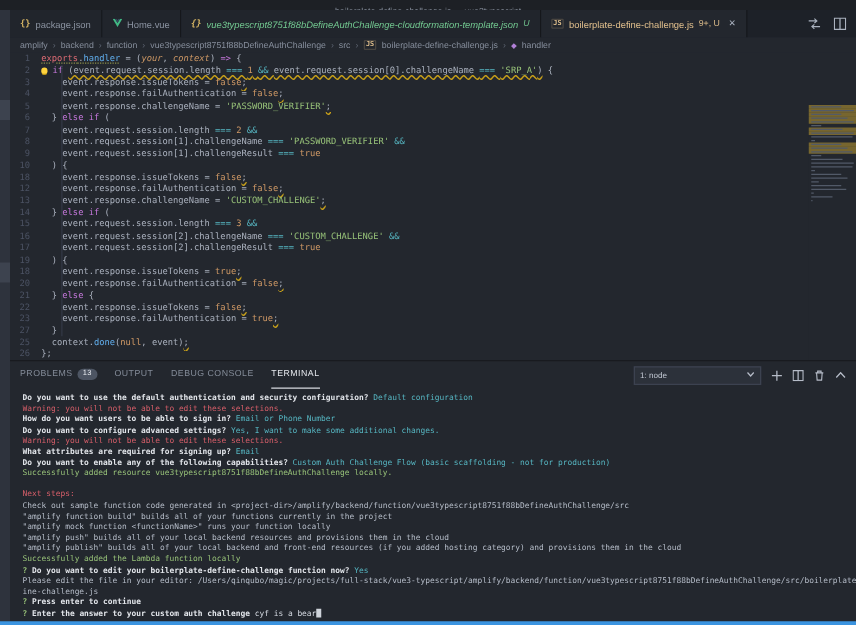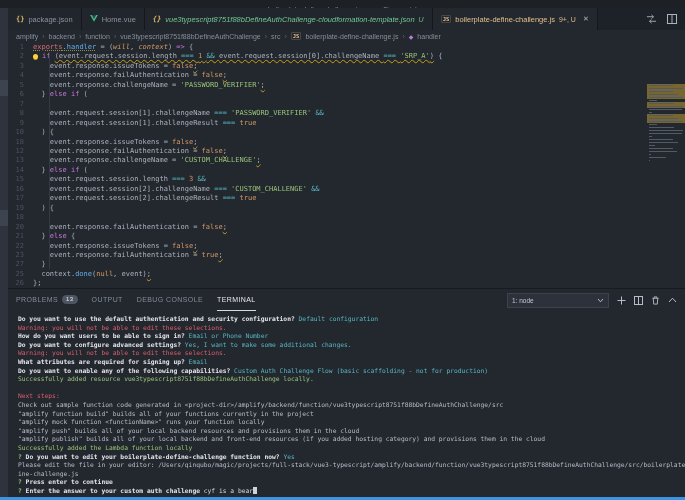--- a/index.html
+++ b/index.html
@@ -142,39 +142,39 @@
   <span class="ticon-js">JS</span>
   <span>boilerplate-define-challenge.js</span>
     <span class="crumb-sep">›</span>
   <span class="sym-method">◆</span>
   <span>handler</span>
 </div>
 
 <div class="editor">
   <div class="indent-guide"></div>
   <div id="code-lines" style="padding-top:1px;">
-      <div class="code-line"><span class="gutter">1</span><span><span class="tk-e dot">exports</span><span class="tk-p dot">.</span><span class="tk-f dot">handler</span><span class="tk-p"> = (</span><span class="tk-a">will</span><span class="tk-p">, </span><span class="tk-a">context</span><span class="tk-p">) </span><span class="tk-k">=&gt;</span><span class="tk-p"> {</span></span></div>
+      <div class="code-line"><span class="gutter">1</span><span><span class="tk-e dot">exports</span><span class="tk-p dot">.</span><span class="tk-f dot">handler</span><span class="tk-p"> = (</span><span class="tk-a">your</span><span class="tk-p">, </span><span class="tk-a">context</span><span class="tk-p">) </span><span class="tk-k">=&gt;</span><span class="tk-p"> {</span></span></div>
       <div class="code-line"><span class="gutter">2</span><span><span class="bulb"></span><span class="tk-k">if </span><span class="tk-v sq">(event.request.session.length </span><span class="tk-o sq">=== </span><span class="tk-n sq">1</span><span class="tk-p sq"> </span><span class="tk-o sq">&amp;&amp; </span><span class="tk-v sq">event.request.session[0].challengeName </span><span class="tk-o sq">=== </span><span class="tk-s sq">'SRP_A'</span><span class="tk-v sq">)</span><span class="tk-p"> {</span></span></div>
       <div class="code-line"><span class="gutter">3</span><span><span class="tk-v">    event.response.issueTokens = </span><span class="tk-n">false</span><span class="tk-p sq">;</span></span></div>
       <div class="code-line"><span class="gutter">4</span><span><span class="tk-v">    event.response.failAuthentication = </span><span class="tk-n">false</span><span class="tk-p sq">;</span></span></div>
       <div class="code-line"><span class="gutter">5</span><span><span class="tk-v">    event.response.challengeName = </span><span class="tk-s">'PASSWORD_VERIFIER'</span><span class="tk-p sq">;</span></span></div>
       <div class="code-line"><span class="gutter">6</span><span><span class="tk-p">  } </span><span class="tk-k">else if</span><span class="tk-p"> (</span></span></div>
-      <div class="code-line"><span class="gutter">7</span></div>
+      <div class="code-line"><span class="gutter">7</span><span><span class="tk-v">    event.request.session.length </span><span class="tk-o">=== </span><span class="tk-n">2</span><span class="tk-p"> </span><span class="tk-o">&amp;&amp;</span></span></div>
       <div class="code-line"><span class="gutter">8</span><span><span class="tk-v">    event.request.session[1].challengeName </span><span class="tk-o">=== </span><span class="tk-s">'PASSWORD_VERIFIER'</span><span class="tk-p"> </span><span class="tk-o">&amp;&amp;</span></span></div>
       <div class="code-line"><span class="gutter">9</span><span><span class="tk-v">    event.request.session[1].challengeResult </span><span class="tk-o">=== </span><span class="tk-n">true</span></span></div>
       <div class="code-line"><span class="gutter">10</span><span><span class="tk-p">  ) {</span></span></div>
       <div class="code-line"><span class="gutter">18</span><span><span class="tk-v">    event.response.issueTokens = </span><span class="tk-n">false</span><span class="tk-p sq">;</span></span></div>
       <div class="code-line"><span class="gutter">12</span><span><span class="tk-v">    event.response.failAuthentication = </span><span class="tk-n">false</span><span class="tk-p sq">;</span></span></div>
       <div class="code-line"><span class="gutter">13</span><span><span class="tk-v">    event.response.challengeName = </span><span class="tk-s">'CUSTOM_CHALLENGE'</span><span class="tk-p sq">;</span></span></div>
       <div class="code-line"><span class="gutter">14</span><span><span class="tk-p">  } </span><span class="tk-k">else if</span><span class="tk-p"> (</span></span></div>
       <div class="code-line"><span class="gutter">15</span><span><span class="tk-v">    event.request.session.length </span><span class="tk-o">=== </span><span class="tk-n">3</span><span class="tk-p"> </span><span class="tk-o">&amp;&amp;</span></span></div>
       <div class="code-line"><span class="gutter">16</span><span><span class="tk-v">    event.request.session[2].challengeName </span><span class="tk-o">=== </span><span class="tk-s">'CUSTOM_CHALLENGE'</span><span class="tk-p"> </span><span class="tk-o">&amp;&amp;</span></span></div>
       <div class="code-line"><span class="gutter">17</span><span><span class="tk-v">    event.request.session[2].challengeResult </span><span class="tk-o">=== </span><span class="tk-n">true</span></span></div>
       <div class="code-line"><span class="gutter">19</span><span><span class="tk-p">  ) {</span></span></div>
-      <div class="code-line"><span class="gutter">18</span></div>
+      <div class="code-line"><span class="gutter">18</span><span><span class="tk-v">    event.response.issueTokens = </span><span class="tk-n">true</span><span class="tk-p sq">;</span></span></div>
       <div class="code-line"><span class="gutter">20</span><span><span class="tk-v">    event.response.failAuthentication = </span><span class="tk-n">false</span><span class="tk-p sq">;</span></span></div>
       <div class="code-line"><span class="gutter">21</span><span><span class="tk-p">  } </span><span class="tk-k">else</span><span class="tk-p"> {</span></span></div>
       <div class="code-line"><span class="gutter">22</span><span><span class="tk-v">    event.response.issueTokens = </span><span class="tk-n">false</span><span class="tk-p sq">;</span></span></div>
       <div class="code-line"><span class="gutter">23</span><span><span class="tk-v">    event.response.failAuthentication = </span><span class="tk-n">true</span><span class="tk-p sq">;</span></span></div>
       <div class="code-line"><span class="gutter">27</span><span><span class="tk-p">  }</span></span></div>
       <div class="code-line"><span class="gutter">25</span><span><span class="tk-v">  context.</span><span class="tk-f">done</span><span class="tk-p">(</span><span class="tk-n">null</span><span class="tk-v">, event)</span><span class="tk-p sq">;</span></span></div>
       <div class="code-line"><span class="gutter">26</span><span><span class="tk-p">};</span></span></div>
     </div>
   <div class="minimap" id="minimap">
       <div class="mm-row warn">

